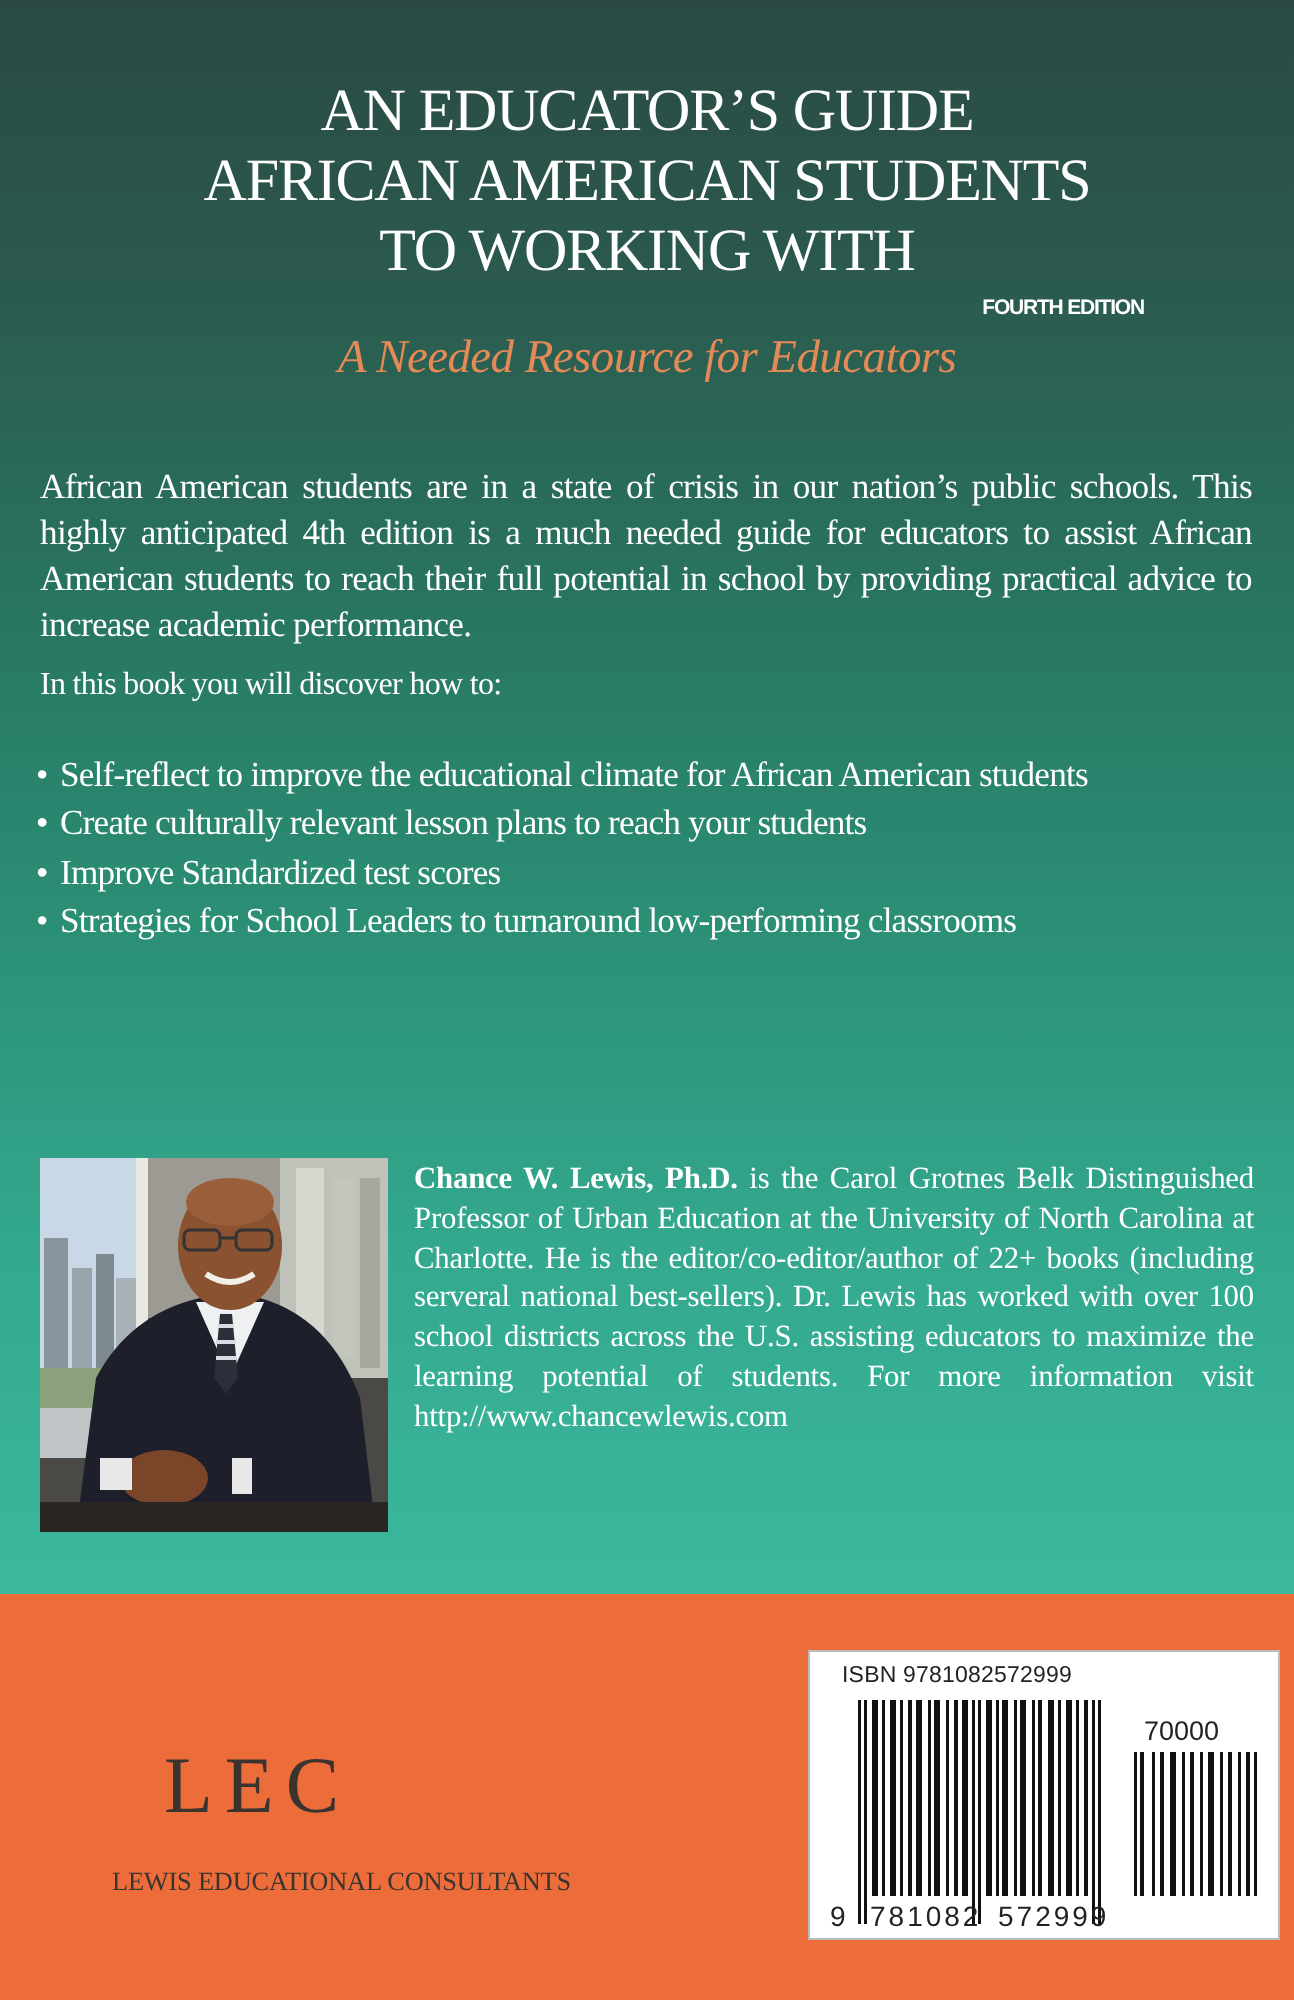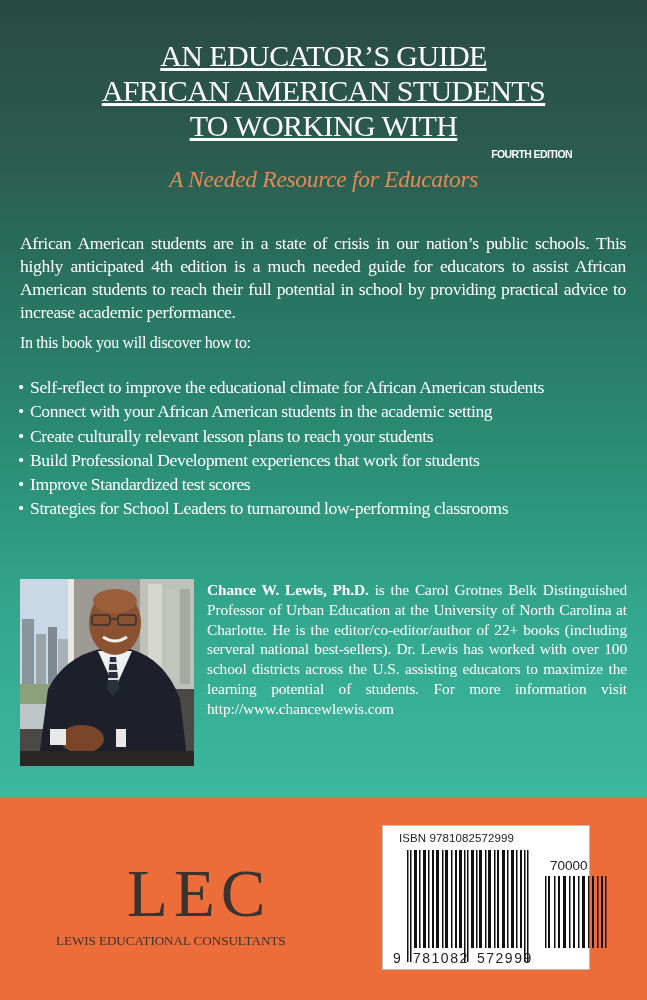--- a/index.html
+++ b/index.html
@@ -12,21 +12,20 @@
     background: linear-gradient(180deg, #2a4a43 0%, #2b5a4e 18%, #287560 38%, #2b8f76 58%, #33a88e 78%, #3bb89e 100%);
   }
   .cover-bottom {
     position: absolute; left: 0; top: 797px; width: 647px; height: 203px;
     background: #ec6d39;
   }
   .title {
     position: absolute; left: 0; width: 647px; text-align: center;
     color: #ffffff; font-size: 30px; line-height: 35px; letter-spacing: -0.6px;
     top: 38px;
-    text-decoration: underline;
   }
   .title div { white-space: nowrap; }
   .edition {
     position: absolute; top: 148px; right: 75px;
     color: #fff; font-family: "Liberation Sans", sans-serif; font-weight: bold;
     font-size: 10.5px; letter-spacing: -0.6px;
   }
   .subtitle {
     position: absolute; top: 166px; left: 0; width: 647px; text-align: center;
     color: #e38a57; font-style: italic; font-size: 23.5px; letter-spacing: -0.3px;
@@ -51,28 +50,28 @@
     overflow: hidden; background: #3a3a38;
   }
   .bio {
     position: absolute; top: 580px; left: 207px; width: 420px;
     color: #fff; font-size: 15.4px; line-height: 19.8px; text-align: justify;
     text-align-last: justify; letter-spacing: -0.1px;
   }
   .bio b { font-weight: bold; }
   .lec-logo {
     position: absolute; left: 82px; top: 862px;
-    color: #3a3330; font-size: 67px; letter-spacing: 6px; line-height: 62px; margin-left: 45px;
+    color: #3a3330; font-size: 40px; letter-spacing: 6px; line-height: 62px;
   }
   .lec-name {
     position: absolute; left: 56px; top: 933px;
     color: #3a3330; font-size: 13.2px; letter-spacing: -0.1px; white-space: nowrap;
   }
   .barcode-box {
-    position: absolute; left: 382px; top: 825px; width: 208px; height: 145px;
+    position: absolute; left: 404px; top: 825px; width: 236px; height: 145px;
     background: #fff; border: 1px solid #bbb; box-sizing: border-box;
   }
   .isbn-label {
     position: absolute; left: 16px; top: 6px;
     font-family: "Liberation Sans", sans-serif; font-size: 11.5px; color: #222; letter-spacing: 0.1px;
   }
   .addon-label {
     position: absolute; left: 167px; top: 32px;
     font-family: "Liberation Sans", sans-serif; font-size: 13.5px; color: #222;
   }
@@ -102,23 +101,23 @@
   <div>TO WORKING WITH</div>
 </div>
 <div class="edition">FOURTH EDITION</div>
 <div class="subtitle">A Needed Resource for Educators</div>
 
 <div class="intro">African American students are in a state of crisis in our nation’s public schools. This highly anticipated 4th edition is a much needed guide for educators to assist African American students to reach their full potential in school by providing practical advice to increase academic  performance.</div>
 <div class="discover">In this book you will discover how to:</div>
 
 <ul class="bullets">
   <li><span class="dot">•</span><span>Self-reflect to improve the educational climate for African American students</span></li>
-  <li><span class="dot">•</span><span>Connect with your African American students in the academic setting</span></li>
+  <li><span class="dot">•</span></li>
   <li><span class="dot">•</span><span>Create culturally relevant lesson plans to reach your students</span></li>
-  <li><span class="dot">•</span><span>Build Professional Development experiences that work for students</span></li>
+  <li><span class="dot">•</span></li>
   <li><span class="dot">•</span><span>Improve Standardized test scores</span></li>
   <li><span class="dot">•</span><span>Strategies for School Leaders to turnaround low-performing classrooms</span></li>
 </ul>
 
 <div class="photo" title="Author photo of Chance W. Lewis in a dark suit seated by a window">
   <svg width="174" height="187" viewBox="0 0 174 187">
     <rect width="174" height="187" fill="#4a4946"></rect>
 
     <rect x="0" y="0" width="48" height="150" fill="#c9d8e6"></rect>
     <rect x="2" y="40" width="12" height="70" fill="#8a949c"></rect>

